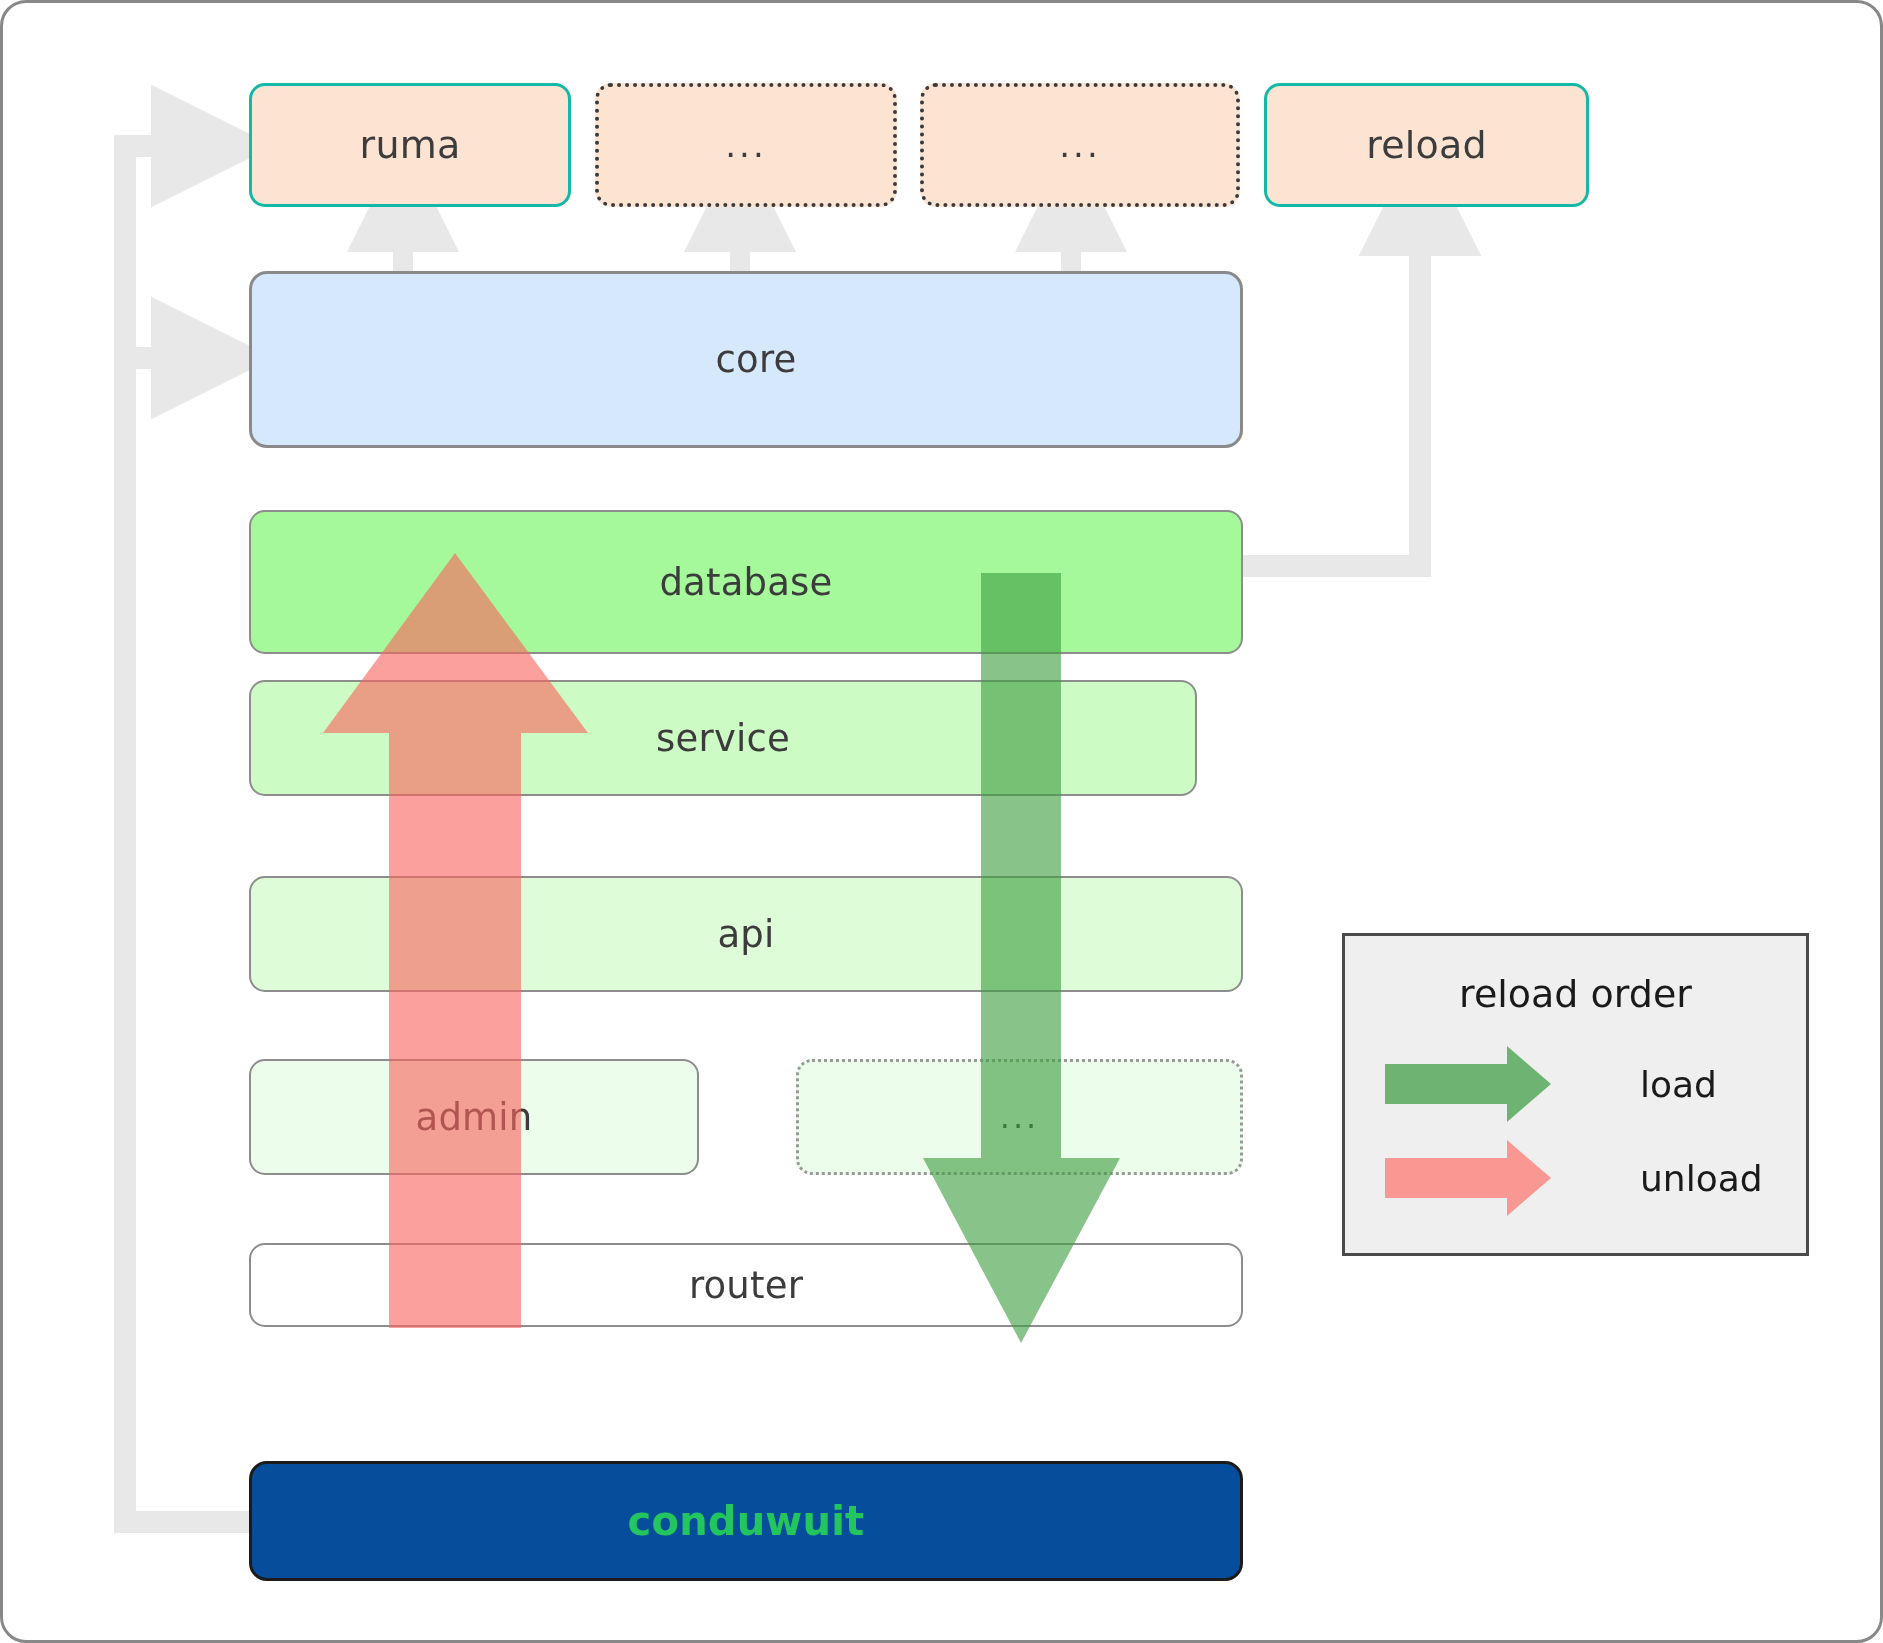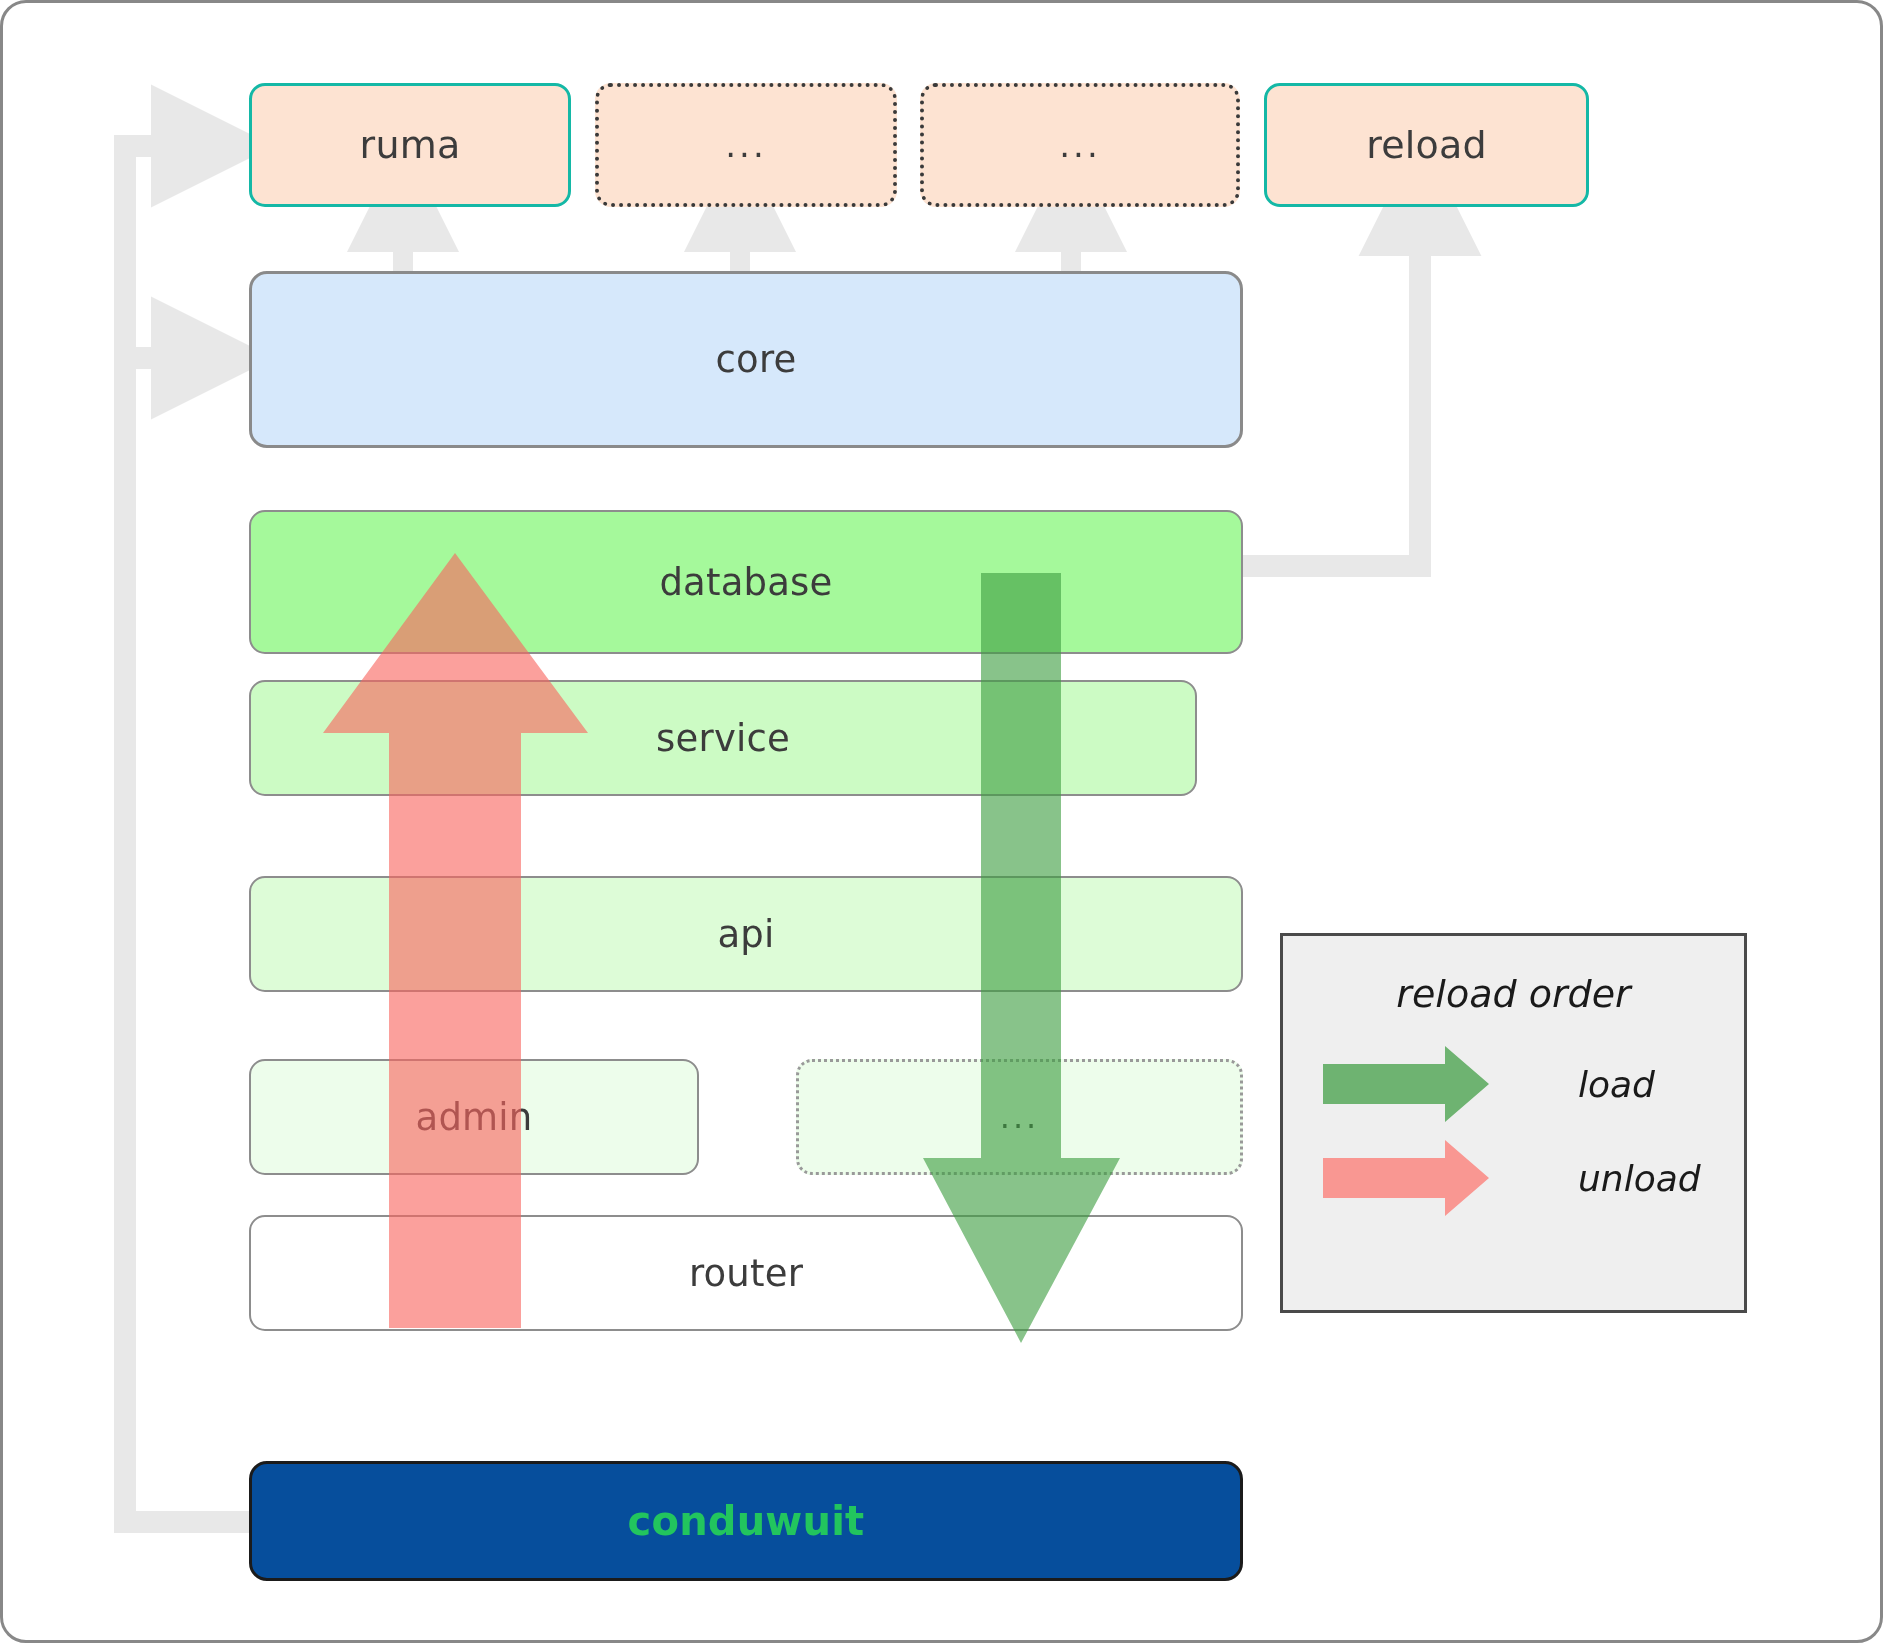--- a/index.html
+++ b/index.html
@@ -175,29 +175,29 @@
   </div>
 
   <div class="node layer" style="left:246px; top:1056px; width:450px; height:116px; background:#edfdeb;">
     <span class="node-label">admin</span>
   </div>
 
   <div class="node layer dotted" style="left:793px; top:1056px; width:447px; height:116px; background:#edfdeb;">
     <span class="node-label dots">...</span>
   </div>
 
-  <div class="node layer" style="left:246px; top:1212px; width:994px; height:116px; background:#ffffff;">
+  <div class="node layer" style="left:246px; top:1240px; width:994px; height:84px; background:#ffffff;">
     <span class="node-label">router</span>
   </div>
 
   <div class="node app-box" style="left:246px; top:1458px; width:994px; height:120px;">
     <span class="node-label">conduwuit</span>
   </div>
 
-  <div class="legend" style="left:1277px; top:930px; width:467px; height:380px;font-style:italic;">
+  <div class="legend" style="left:1339px; top:930px; width:467px; height:323px;">
     <div class="legend-title">reload order</div>
 
     <svg style="position:absolute; left:0; top:0; width:467px; height:323px;" viewBox="0 0 467 323" xmlns="http://www.w3.org/2000/svg">
 
       <g opacity="0.85">
         <polygon points="40,128 162,128 162,110 206,148 162,186 162,168 40,168" fill="#57a85a"></polygon>
       </g>
 
       <g opacity="0.85">
         <polygon points="40,222 162,222 162,204 206,242 162,280 162,262 40,262" fill="#fa8781"></polygon>

